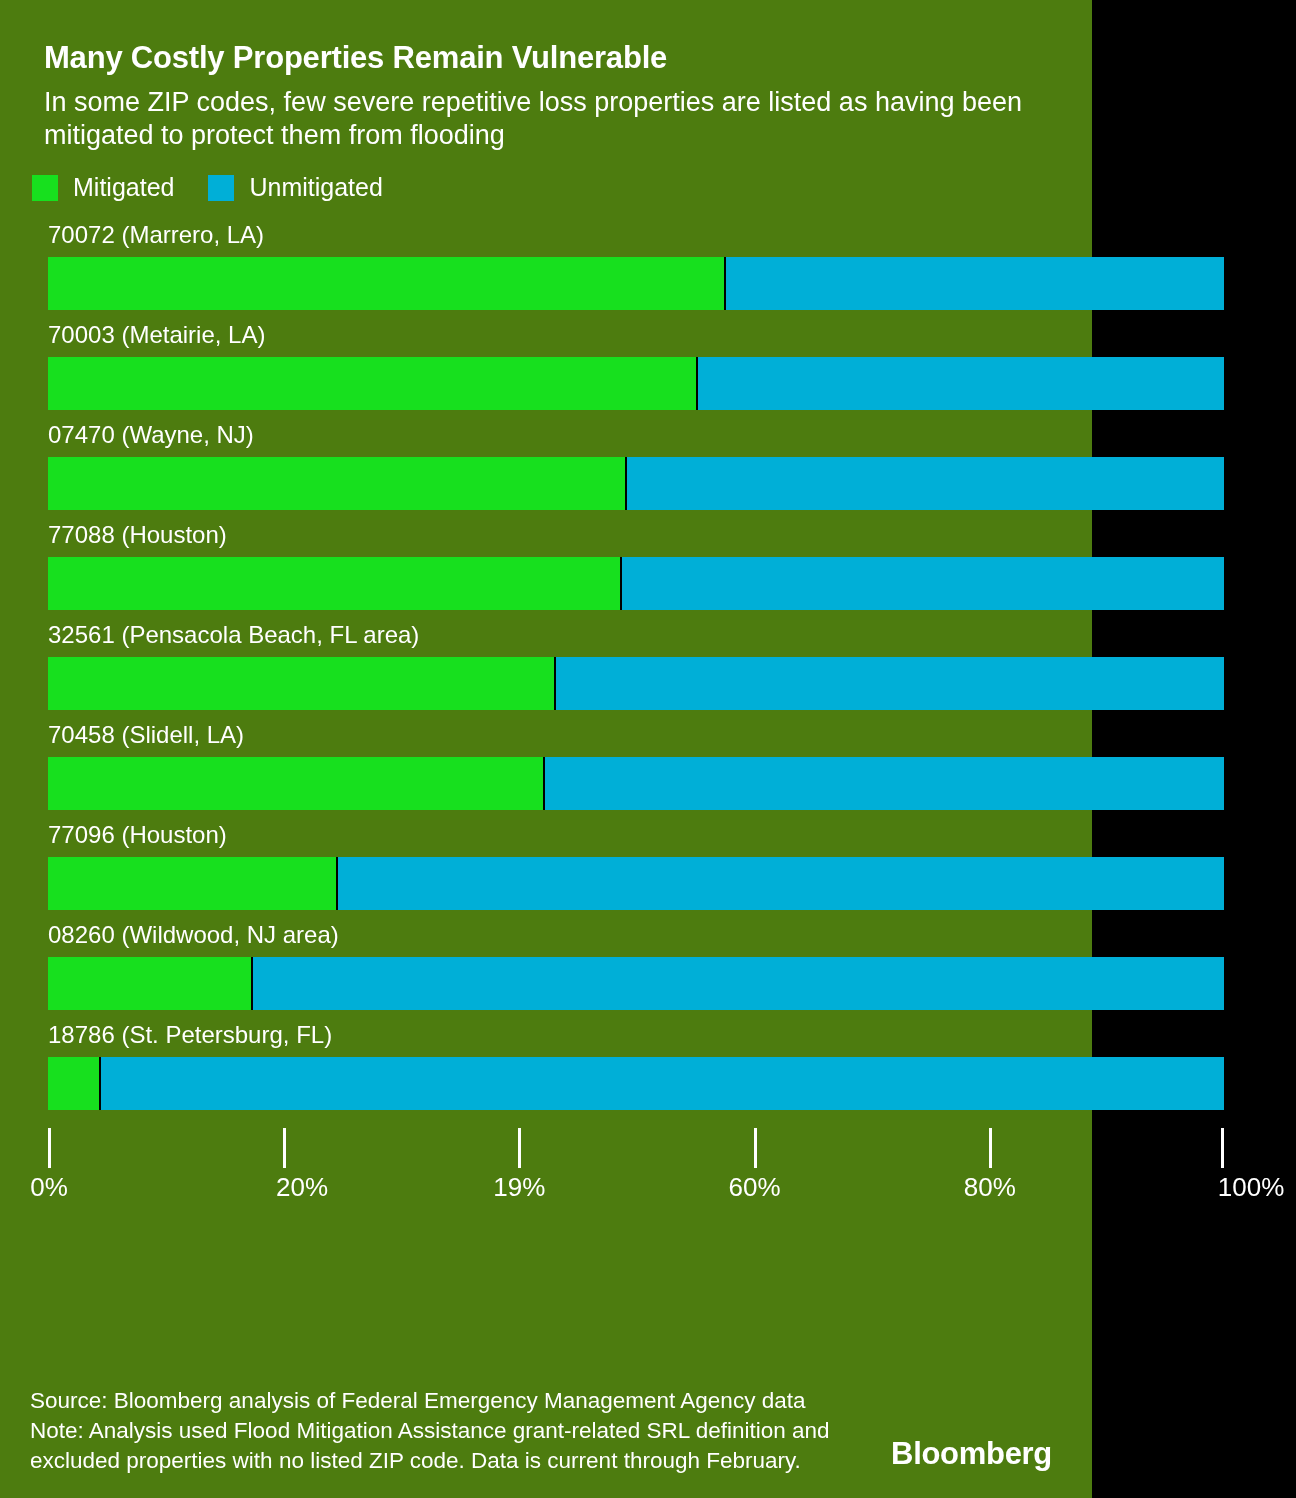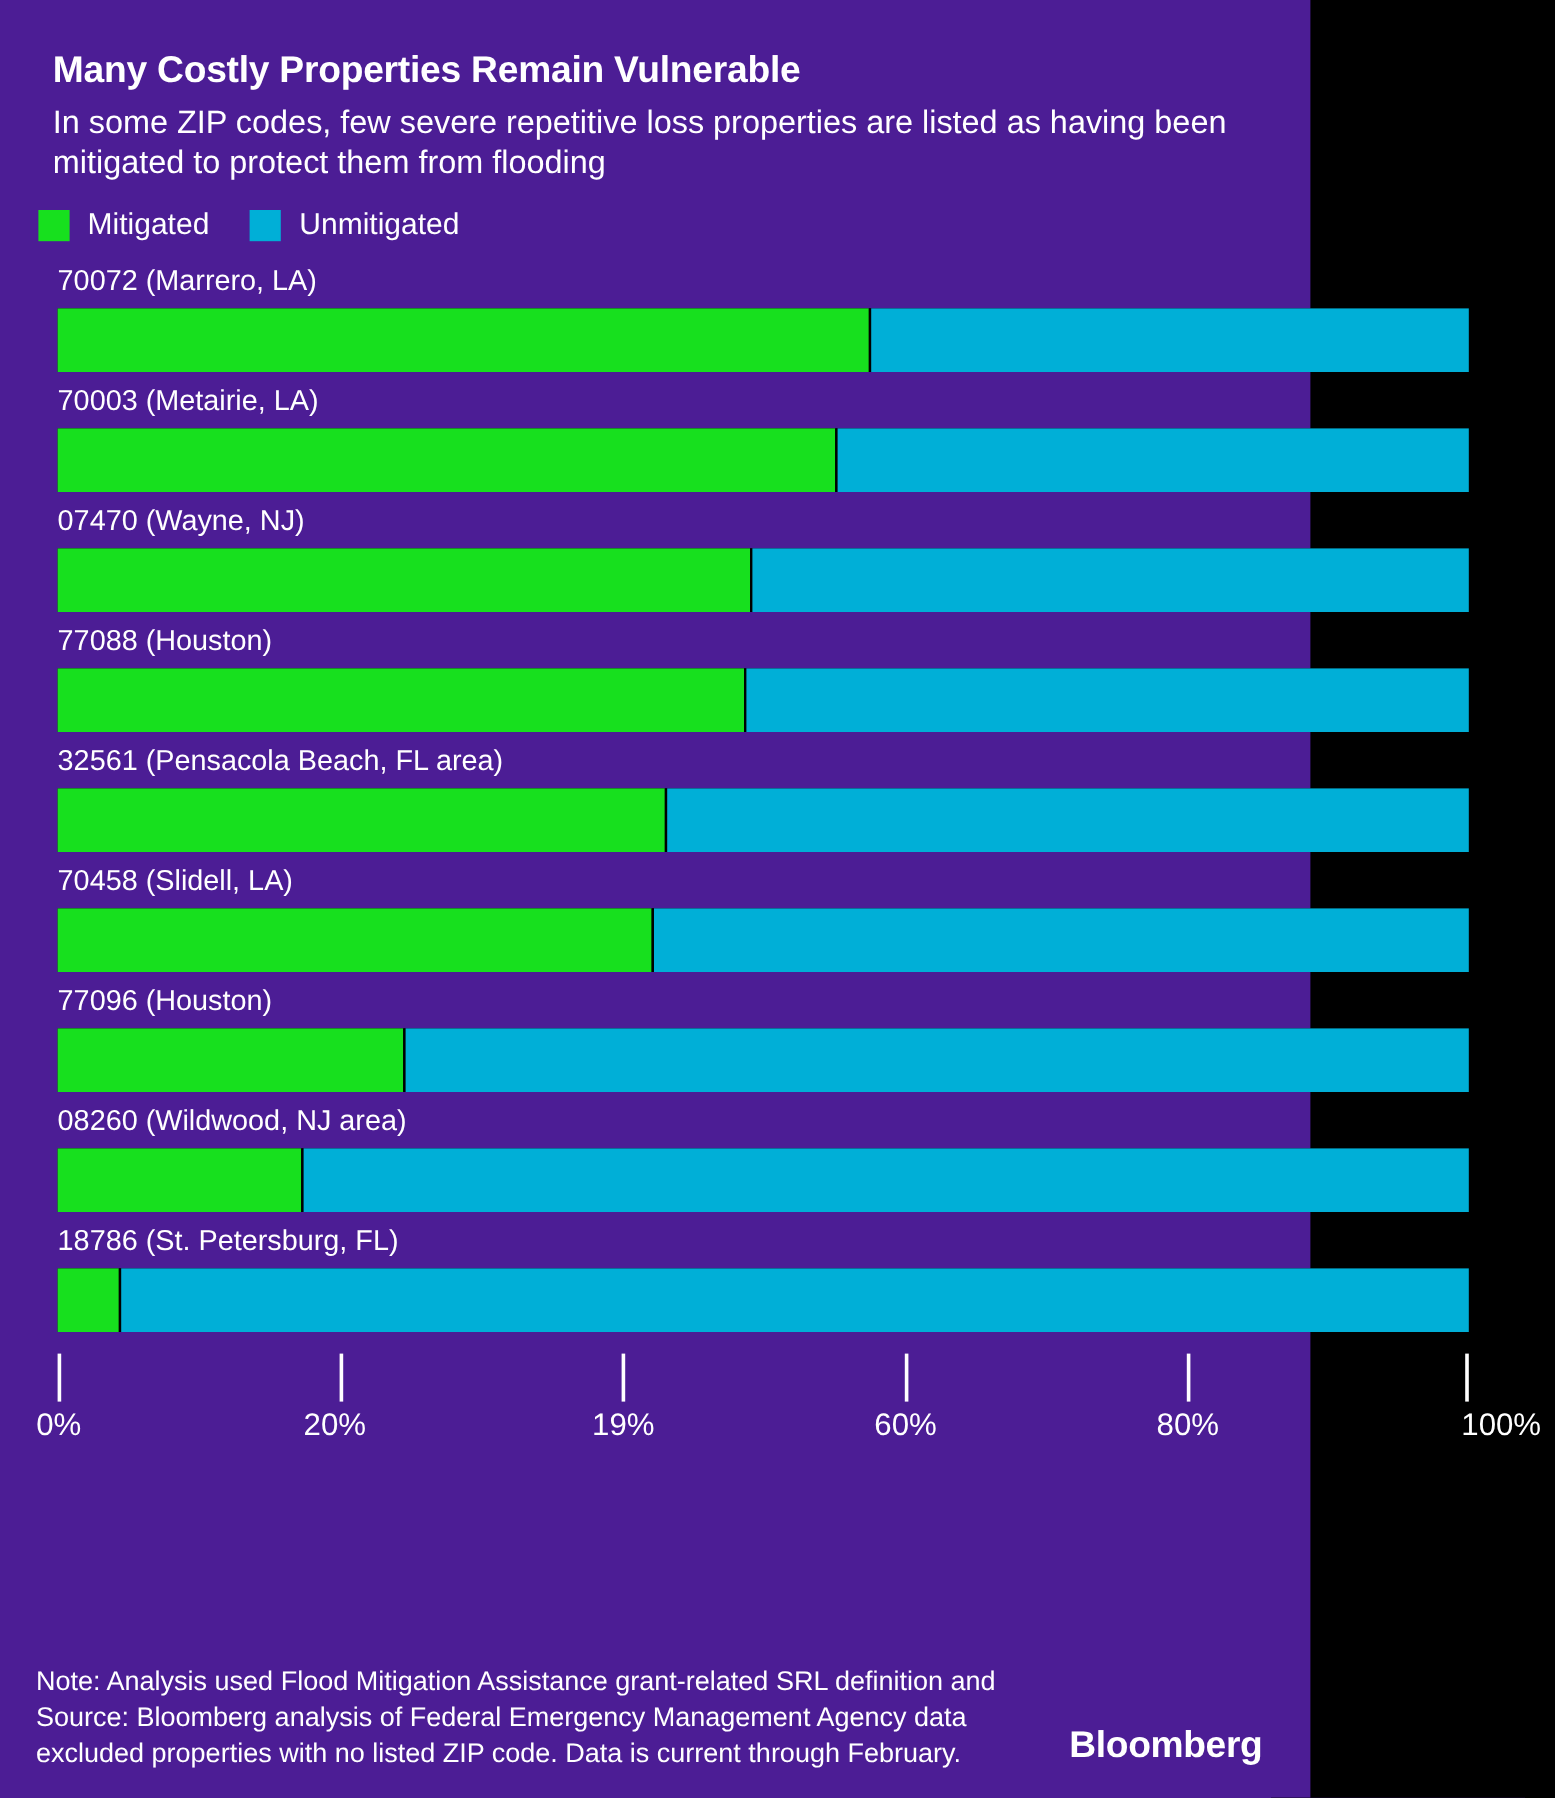--- a/index.html
+++ b/index.html
@@ -12,21 +12,21 @@
     height: 1498px;
     overflow: hidden;
     font-family: "Liberation Sans", sans-serif;
     color: #ffffff;
     -webkit-font-smoothing: antialiased;
   }
   .chart-root {
     position: relative;
     width: 1092px;
     height: 1498px;
-    background: #4c1d95;
+    background: #4d7c0f;
     box-sizing: border-box;
   }
 
   
   .header {
     padding: 40px 40px 0 44px;
   }
   .title {
     font-size: 31px;
     font-weight: bold;
@@ -254,33 +254,33 @@
           <div class="seg-divider"></div>
           <div class="seg-unmitigated" style="background: rgb(0, 175, 215);"></div>
         </div>
       </div>
     </div>
 
   <div class="axis" id="axis">
       <div class="tick" style="left: 0px;"></div>
       <div class="tick-label" style="left: 1px;">0%</div>
       <div class="tick" style="left: 235.2px;"></div>
-      <div class="tick-label" style="left: 231px;">20%</div>
+      <div class="tick-label" style="left: 254px;">20%</div>
       <div class="tick" style="left: 470.4px;"></div>
       <div class="tick-label" style="left: 471.4px;">19%</div>
       <div class="tick" style="left: 705.6px;"></div>
       <div class="tick-label" style="left: 706.6px;">60%</div>
       <div class="tick" style="left: 940.8px;"></div>
       <div class="tick-label" style="left: 941.8px;">80%</div>
       <div class="tick" style="left: 1173px;"></div>
       <div class="tick-label" style="left: 1203px;">100%</div>
     </div>
 
   <div class="footer">
     <div class="footnotes">
+      <span class="footnote-line">Source: Bloomberg analysis of Federal Emergency Management Agency data</span>
       <span class="footnote-line">Note: Analysis used Flood Mitigation Assistance grant-related SRL definition and</span>
-      <span class="footnote-line">Source: Bloomberg analysis of Federal Emergency Management Agency data</span>
       <span class="footnote-line">excluded properties with no listed ZIP code. Data is current through February.</span>
     </div>
     <div class="brand">Bloomberg</div>
   </div>
 
 </div>
 
 </body></html>

